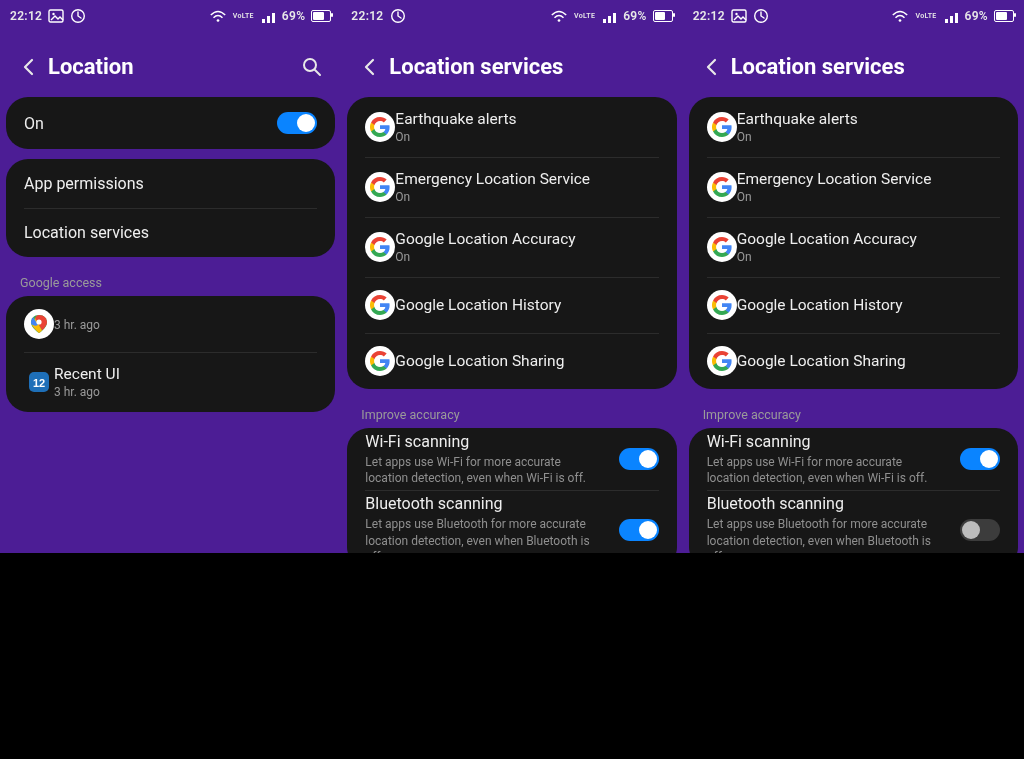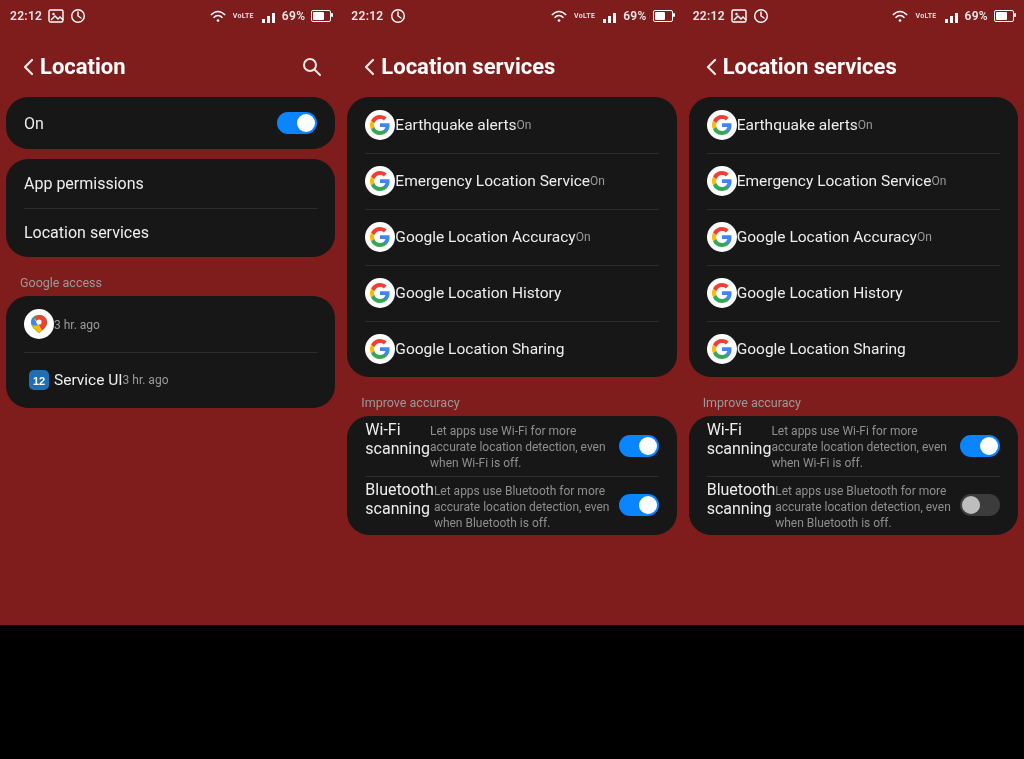--- a/index.html
+++ b/index.html
@@ -1,36 +1,36 @@
 <!DOCTYPE html>
 <html><head>
 <meta charset="utf-8">
 <style>
   html,body{margin:0;padding:0;background:#000;color:#e8e8e8;font-family:-apple-system,Roboto,"Segoe UI",Arial,sans-serif;width:1024px;height:759px;overflow:hidden}
   .canvas{display:flex;width:1024px;height:759px}
-  .phone{flex:0 0 341.33px;height:625px;background:#7f1d1d;position:relative;overflow:hidden}
+  .phone{flex:0 0 341.33px;height:553px;background:#4c1d95;position:relative;overflow:hidden}
   
   .statusbar{display:flex;justify-content:space-between;align-items:center;height:28px;padding:2px 10px 0;font-size:12px;font-weight:600;letter-spacing:.3px}
   .sb-left,.sb-right{display:flex;align-items:center;gap:6px}
   .sb-ico{display:inline-flex;align-items:center}
   .battery{display:inline-flex;align-items:center;gap:2px}
   .batt-body{width:18px;height:10px;border:1px solid #fff;border-radius:2px;position:relative}
   .batt-body::after{content:"";position:absolute;right:-3px;top:2px;width:2px;height:4px;background:#fff;border-radius:1px}
   .batt-fill{position:absolute;left:1px;top:1px;bottom:1px;width:60%;background:#fff;border-radius:1px}
   
-  .header{display:flex;align-items:center;gap:0;padding:24px 18px 18px}
+  .header{display:flex;align-items:center;gap:8px;padding:24px 18px 18px}
   .header .title{font-size:22px;font-weight:700;color:#fff;flex:1}
   .back-chevron,.search-ico{display:inline-flex;align-items:center;justify-content:center;width:22px;height:22px}
   
   .card{background:#171717;border-radius:22px;margin:0 6px 10px;padding:0;overflow:hidden}
   .row{display:flex;align-items:center;padding:15px 18px;position:relative}
   .row + .row::before,.divided + .divided::before{content:"";position:absolute;left:18px;right:18px;top:0;height:1px;background:#2c2c2c}
   .row .label{font-size:16px;color:#eee}
   .row .sub{font-size:12px;color:#9a9a9a;margin-top:2px}
-  .col{display:flex;flex-direction:row}
+  .col{display:flex;flex-direction:column}
   .row .txt{flex:1}
   .row.tall{padding:4px 18px}
   .accent{color:#3ea9ff}
   .section-label{font-size:12.5px;color:#9a9a9a;padding:8px 20px 6px}
   
   .toggle{width:40px;height:22px;border-radius:11px;background:#3c3c3c;position:relative;flex:0 0 40px}
   .toggle .knob{position:absolute;top:2px;left:2px;width:18px;height:18px;border-radius:50%;background:#bdbdbd;transition:none}
   .toggle.on{background:#0a84ff}
   .toggle.on .knob{left:20px;background:#fff}
   
@@ -182,21 +182,21 @@
           <div class="sub">3 hr. ago</div>
         </div>
       </div>
       <div class="row divided">
         <div class="appico sq" style="background:transparent">
             <svg viewBox="0 0 20 20" width="30" height="30">
               <use href="#twelve"></use>
             </svg>
           </div>
         <div class="txt col">
-          <div class="label">Service UI</div>
+          <div class="label">Recent UI</div>
           <div class="sub">3 hr. ago</div>
         </div>
       </div>
     </div>
   </div>
 
   <div class="phone">
     <div class="statusbar">
       <div class="sb-left">
         <span>22:12</span>

